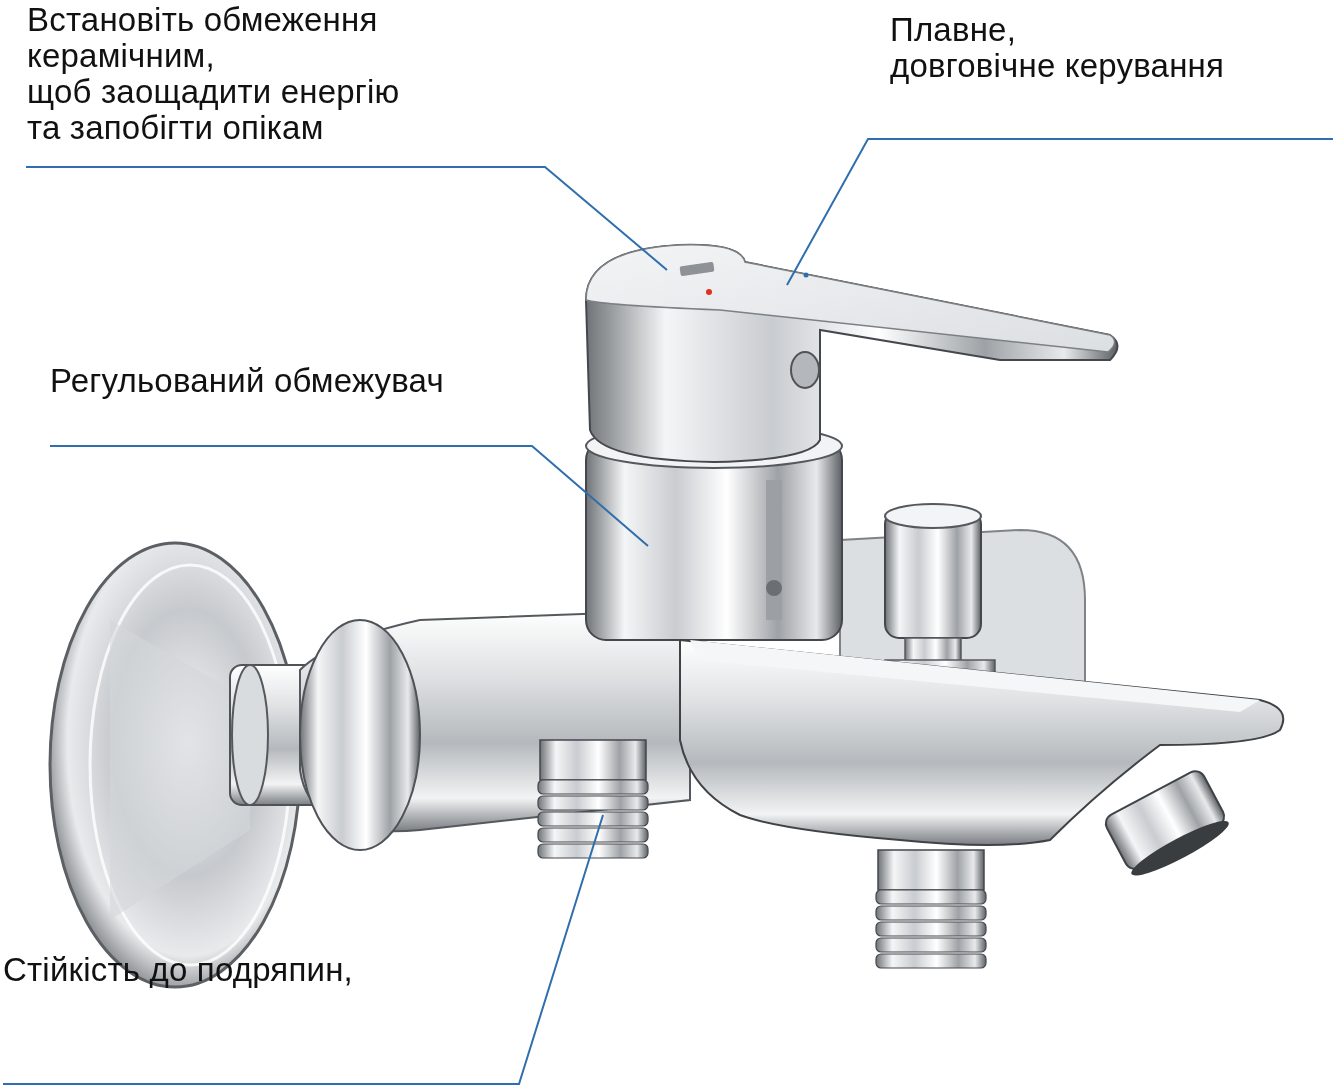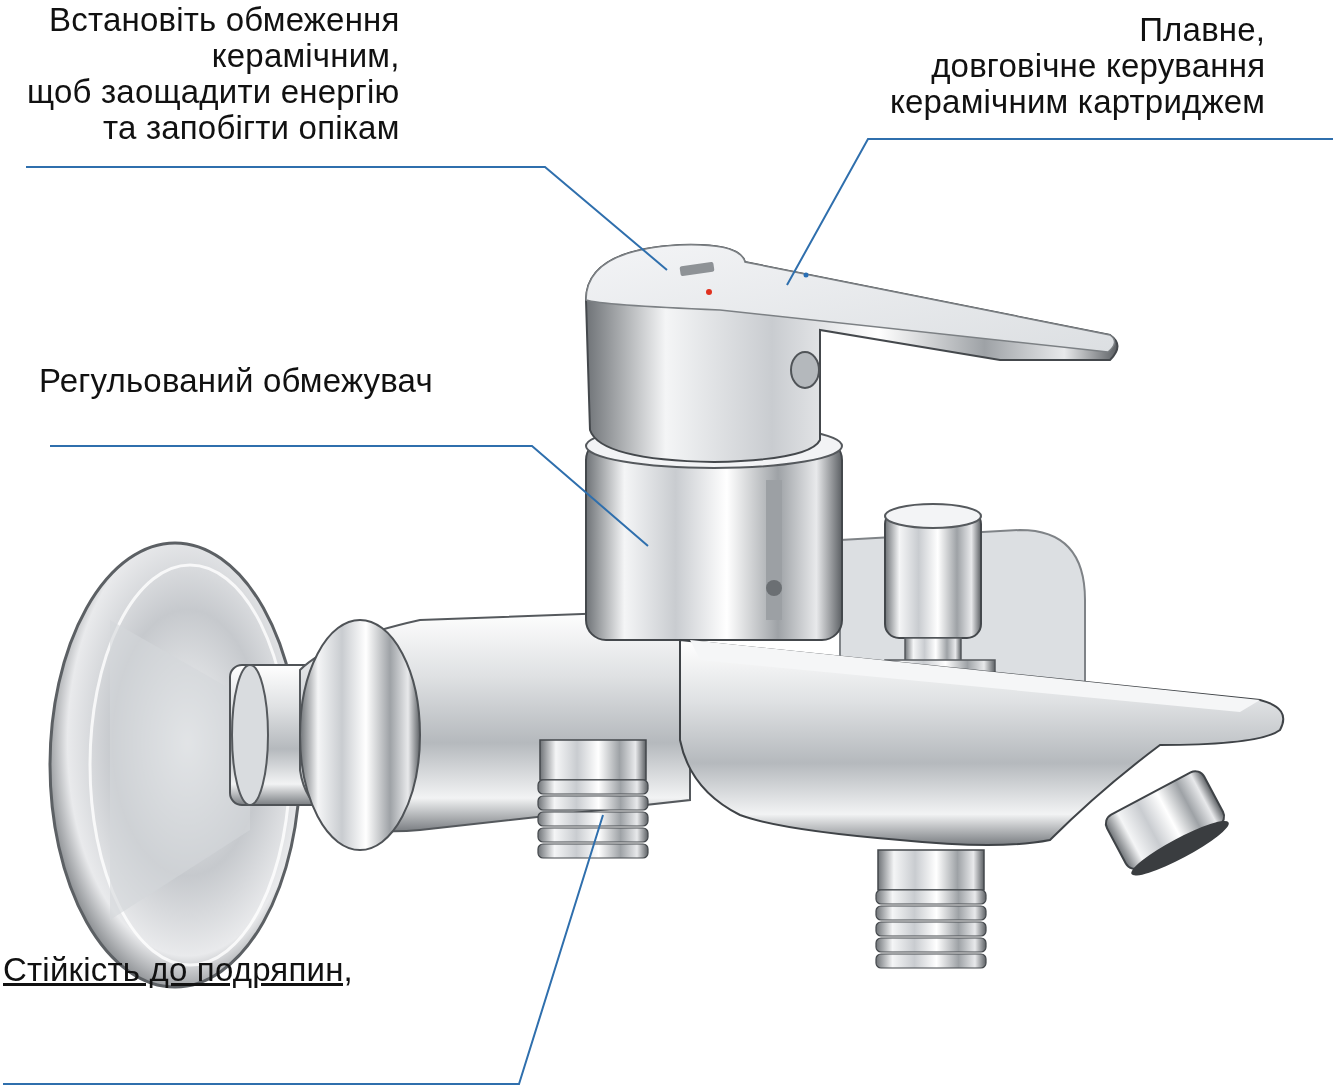--- a/index.html
+++ b/index.html
@@ -1,24 +1,24 @@
 <!DOCTYPE html>
 <html><head>
 <meta charset="utf-8">
 <style>
   html, body { margin: 0; padding: 0; background: #ffffff; }
   body { width: 1336px; height: 1088px; position: relative; overflow: hidden;
          font-family: "Liberation Sans", "DejaVu Sans", sans-serif; color: #111; }
   .callout { position: absolute; font-size: 33px; line-height: 36px; font-weight: 300;
-             letter-spacing: 0.2px; white-space: nowrap; text-align: right; }
+             letter-spacing: 0.2px; white-space: nowrap; }
   .callout div { display: block; }
   #c1 { left: 27px; top: 2px; }
   #c2 { left: 890px; top: 12px; }
-  #c3 { left: 39px; top: 363px; }
-  #c4 { left: 3px; top: 952px; text-decoration: underline; }
+  #c3 { left: 50px; top: 363px; }
+  #c4 { left: 3px; top: 952px; }
   svg.layer { position: absolute; left: 0; top: 0; }
 </style>
 </head>
 <body>
 
 <svg class="layer" width="1336" height="1088" viewBox="0 0 1336 1088">
   <defs>
     <linearGradient id="chromeV" x1="0" y1="0" x2="1" y2="0">
       <stop offset="0" stop-color="#6f7377"></stop>
       <stop offset="0.15" stop-color="#f4f5f6"></stop>
@@ -132,21 +132,20 @@
 <div class="callout" id="c1">
   <div>Встановіть обмеження</div>
   <div>керамічним,</div>
   <div>щоб заощадити енергію</div>
   <div>та запобігти опікам</div>
 </div>
 
 <div class="callout" id="c2">
   <div>Плавне,</div>
   <div>довговічне керування</div>
-  <div>керамічним картриджем</div>
 </div>
 
 <div class="callout" id="c3">
   <div>Регульований обмежувач</div>
 </div>
 
 <div class="callout" id="c4">
   <div>Стійкість до подряпин,</div>
 </div>
 

